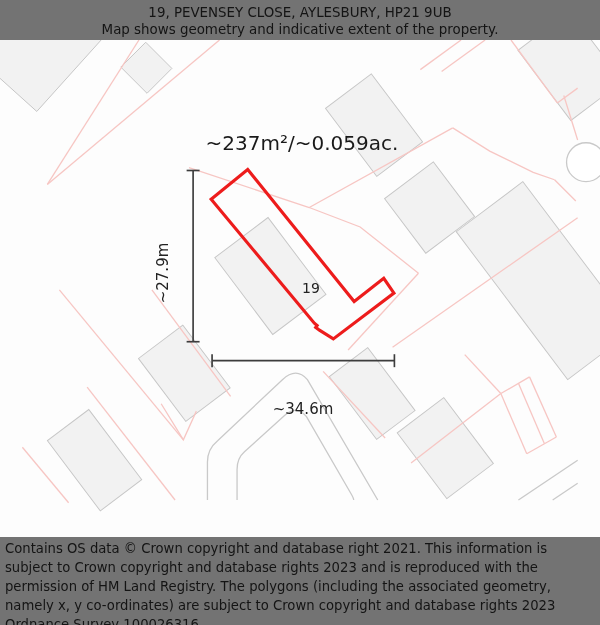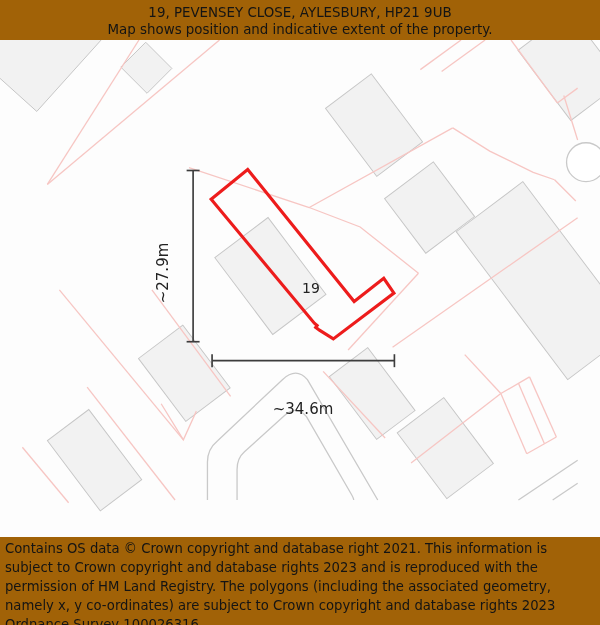--- a/index.html
+++ b/index.html
@@ -1,37 +1,37 @@
 <!DOCTYPE html>
 <html><head>
 <meta charset="utf-8">
 <style>
   html,body{margin:0;padding:0;background:#ffffff;}
-  #stage{position:relative;width:600px;height:625px;overflow:hidden;background:#a16207;
+  #stage{position:relative;width:600px;height:625px;overflow:hidden;background:#737373;
          font-family:"DejaVu Sans","Liberation Sans",sans-serif;color:#111;}
   .hdr{position:absolute;left:0;width:600px;text-align:center;font-size:13.4px;line-height:17px;color:#141414;}
   #hdr-title{top:4px;}
   #hdr-sub{top:21px;}
   #map{position:absolute;top:40px;left:0;width:600px;height:497px;background:#fdfdfd;}
   #map svg{position:absolute;top:0;left:0;}
   .maplabel{position:absolute;transform:translate(-50%,-50%);white-space:nowrap;color:#1a1a1a;}
   #area-label{font-size:20px;}
   #plot-number{font-size:14px;color:#222;}
   .dimlabel{font-size:15px;color:#222;}
   #dim-v-label{transform:translate(-50%,-50%) rotate(-90deg);}
   #footer{position:absolute;top:539px;left:5px;width:590px;font-size:13.2px;line-height:19px;
           color:#141414;text-align:left;}
 </style>
 </head>
 <body>
 
 <div id="stage">
 
   <div class="hdr" id="hdr-title">19, PEVENSEY CLOSE, AYLESBURY, HP21 9UB</div>
-  <div class="hdr" id="hdr-sub">Map shows position and indicative extent of the property.</div>
+  <div class="hdr" id="hdr-sub">Map shows geometry and indicative extent of the property.</div>
 
   <div id="map">
     <svg width="600" height="497" viewBox="0 40 600 537">
         <rect x="0" y="40" width="600" height="537" fill="#fdfdfd"></rect>
         <rect x="-75" y="-52.5" width="150" height="105" transform="translate(-5 28) rotate(42)" fill="#f2f2f2" stroke="#c6c6c6" stroke-width="1"></rect>
         <rect x="-20" y="-19" width="40" height="38" transform="translate(134 70) rotate(45)" fill="#f2f2f2" stroke="#c6c6c6" stroke-width="1"></rect>
         <rect x="-46" y="-31" width="92" height="62" transform="translate(380 132) rotate(53)" fill="#f2f2f2" stroke="#c6c6c6" stroke-width="1"></rect>
         <rect x="-37" y="-33" width="74" height="66" transform="translate(440 221) rotate(53)" fill="#f2f2f2" stroke="#c6c6c6" stroke-width="1"></rect>
         <rect x="-100" y="-45" width="200" height="90" transform="translate(565 300) rotate(53)" fill="#f2f2f2" stroke="#c6c6c6" stroke-width="1"></rect>
         <rect x="-52" y="-36" width="104" height="72" transform="translate(268 295) rotate(53)" fill="#f2f2f2" stroke="#c6c6c6" stroke-width="1"></rect>
@@ -73,20 +73,21 @@
         <circle cx="609" cy="172" r="21" fill="#ffffff" stroke="#c9c9c9" stroke-width="1.4"></circle>
         <polygon points="243.5,180 204,212 315.5,346 318.5,348.5 317,350.5 321,353.5 336,363 401.5,313.5 390.5,297.5 358.5,322.5" fill="none" stroke="#ed1c1c" stroke-width="3.4" stroke-linejoin="miter"></polygon>
         <line x1="184.5" y1="181" x2="184.5" y2="366" stroke="#3d3d3d" stroke-width="1.8"></line>
         <line x1="177.5" y1="181" x2="191.5" y2="181" stroke="#3d3d3d" stroke-width="1.8"></line>
         <line x1="177.5" y1="366" x2="191.5" y2="366" stroke="#3d3d3d" stroke-width="1.8"></line>
         <line x1="205" y1="386.5" x2="402" y2="386.5" stroke="#3d3d3d" stroke-width="1.8"></line>
         <line x1="205" y1="379.5" x2="205" y2="393.5" stroke="#3d3d3d" stroke-width="1.8"></line>
         <line x1="402" y1="379.5" x2="402" y2="393.5" stroke="#3d3d3d" stroke-width="1.8"></line>
       </svg>
 
+    <div class="maplabel" id="area-label" style="left: 302px; top: 103px;">~237m²/~0.059ac.</div>
     <div class="maplabel" id="plot-number" style="left: 311px; top: 248px;">19</div>
     <div class="maplabel dimlabel" id="dim-v-label" style="left: 163px; top: 233px;">~27.9m</div>
     <div class="maplabel dimlabel" id="dim-h-label" style="left: 303px; top: 369px;">~34.6m</div>
   </div>
 
   <div id="footer">Contains OS data © Crown copyright and database right 2021. This information is subject to Crown copyright and database rights 2023 and is reproduced with the permission of HM Land Registry. The polygons (including the associated geometry, namely x, y co-ordinates) are subject to Crown copyright and database rights 2023 Ordnance Survey 100026316.</div>
 
 </div>
 
 </body></html>

